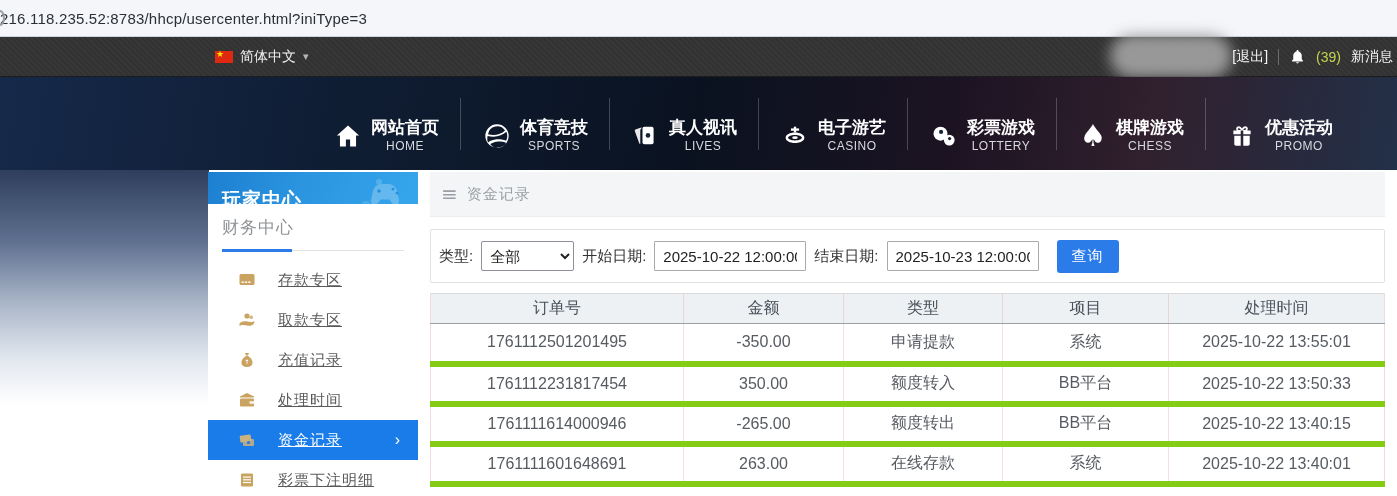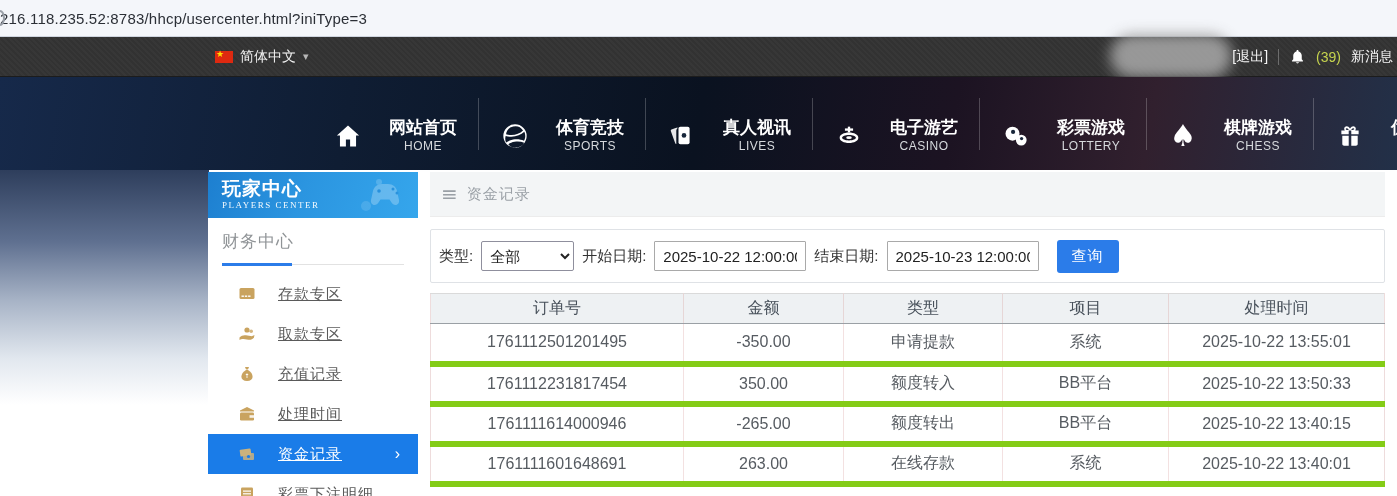--- a/index.html
+++ b/index.html
@@ -30,39 +30,39 @@
   .logout { font-size:14px; color:#f5f5f5; cursor:pointer; position:relative; }
   .vdiv { width:1px; height:16px; background:#6d6d6d; }
   .bell { width:17px; height:18px; fill:#ffffff; }
   .msg-count { font-size:14px; color:#c6d44e; }
   .msg-label { font-size:14px; color:#f5f5f5; }
 
   
   .navbar { position:absolute; left:0; top:77px; width:1397px; height:93px;
     background:linear-gradient(100deg,#16294a 0%, #0f1d33 25%, #0a1220 50%, #1c1322 68%, #31202e 82%, #223048 100%); }
   .nav-inner { position:absolute; left:312px; top:0; height:93px; display:flex; align-items:center; }
-  .nav-item { display:flex; align-items:center; gap:26px; padding:0 21px; height:93px; cursor:pointer;margin-top:24px; }
+  .nav-item { display:flex; align-items:center; gap:8px; padding:0 21px; height:93px; cursor:pointer;margin-top:24px; }
   .nav-icon { width:30px; height:30px; color:#fff; flex:0 0 auto; display:flex; align-items:center; justify-content:center; }
   .nav-icon svg { width:28px; height:28px; fill:#fff; }
   .nav-spade { font-size:30px; color:#fff; line-height:30px; font-family:"DejaVu Sans",sans-serif; }
   .nav-texts { display:flex; flex-direction:column; align-items:center; line-height:1.25; }
   .nav-zh { font-size:17px; font-weight:bold; color:#ffffff; white-space:nowrap; }
   .nav-en { font-size:12px; color:#d6d9dd; letter-spacing:.5px; }
   .nav-sep { width:1px; height:52px; background:rgba(255,255,255,.22); align-self:center; }
 
   
   .left-gutter { position:absolute; left:0; top:170px; width:209px; height:326px;
     background:linear-gradient(180deg,#2e3e5c 0%, #5f7090 22%, #a7b3c6 40%, #e2e8ef 58%, #ffffff 72%); }
 
   
   .sidebar { position:absolute; left:208px; top:172px; width:210px; height:324px;
     background:#fff; overflow:hidden; }
-  .sb-header { position:relative; height:46px;
+  .sb-header { position:relative; height:32px;
     background:linear-gradient(110deg,#1d7fd0 0%, #2b95e0 45%, #35a6ec 100%);
-    color:#fff; padding:6px 0 0 14px; overflow:hidden;font-family:Liberation Serif, serif; }
+    color:#fff; padding:17px 0 0 14px; overflow:hidden; }
   .sb-title-zh { font-size:19px; font-weight:bold; letter-spacing:1px; line-height:22px; }
   .sb-title-en { font-size:9px; letter-spacing:1.5px; opacity:.95; }
   .sb-gamepad { position:absolute; right:8px; top:4px; width:58px; height:40px; opacity:.45; }
   .sb-section { padding:12px 14px 0 14px; }
   .sb-section-title { font-size:17px; color:#8f9396; letter-spacing:1px; }
   .sb-underline { margin-top:10px; height:3px; position:relative; background:transparent; }
   .sb-underline .full { position:absolute; left:0; right:0; top:1px; height:1px; background:#e2e2e2; }
   .sb-underline .seg { position:absolute; left:0; top:0; width:70px; height:3px; background:#2b7ce9; }
   .sb-menu { margin-top:8px; }
   .sb-item { position:relative; height:40px; display:flex; align-items:center; gap:22px;

